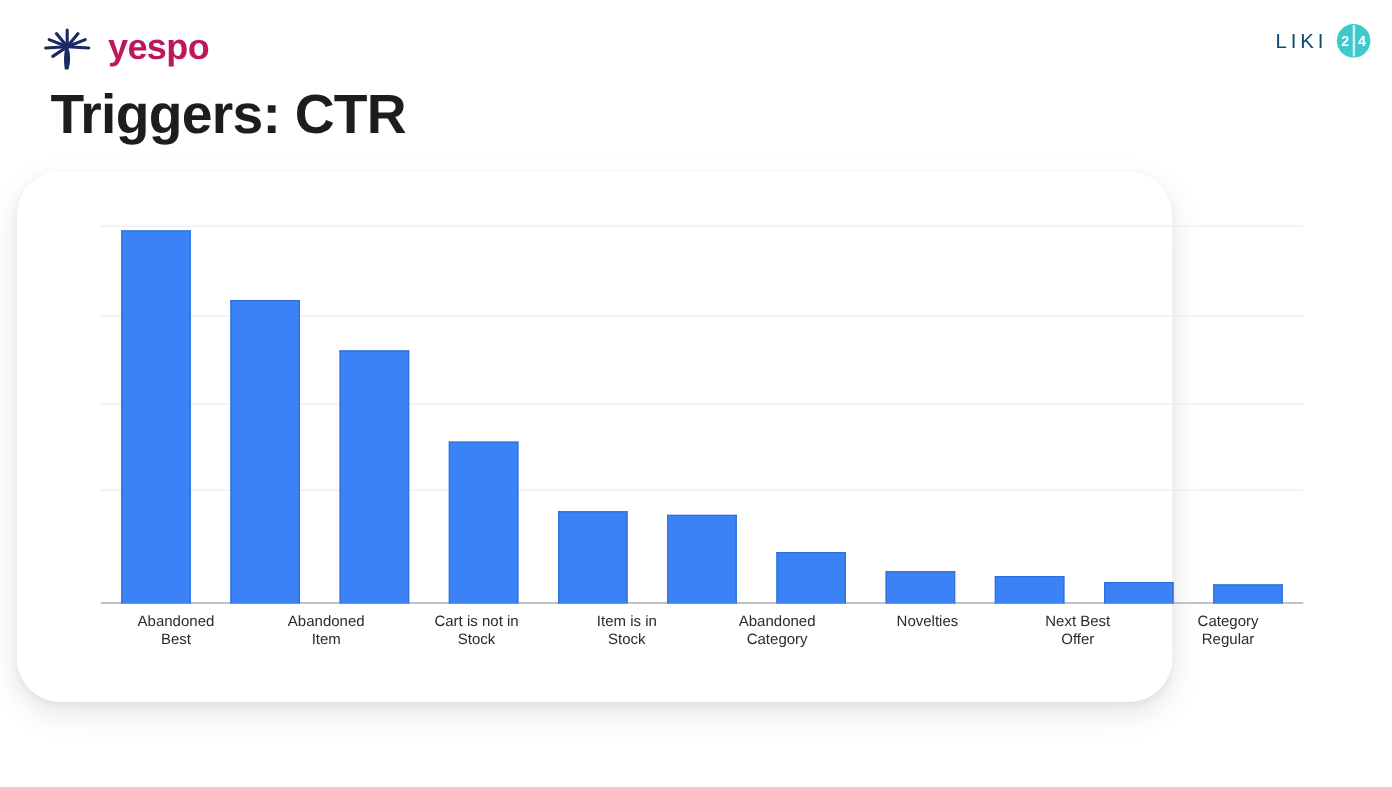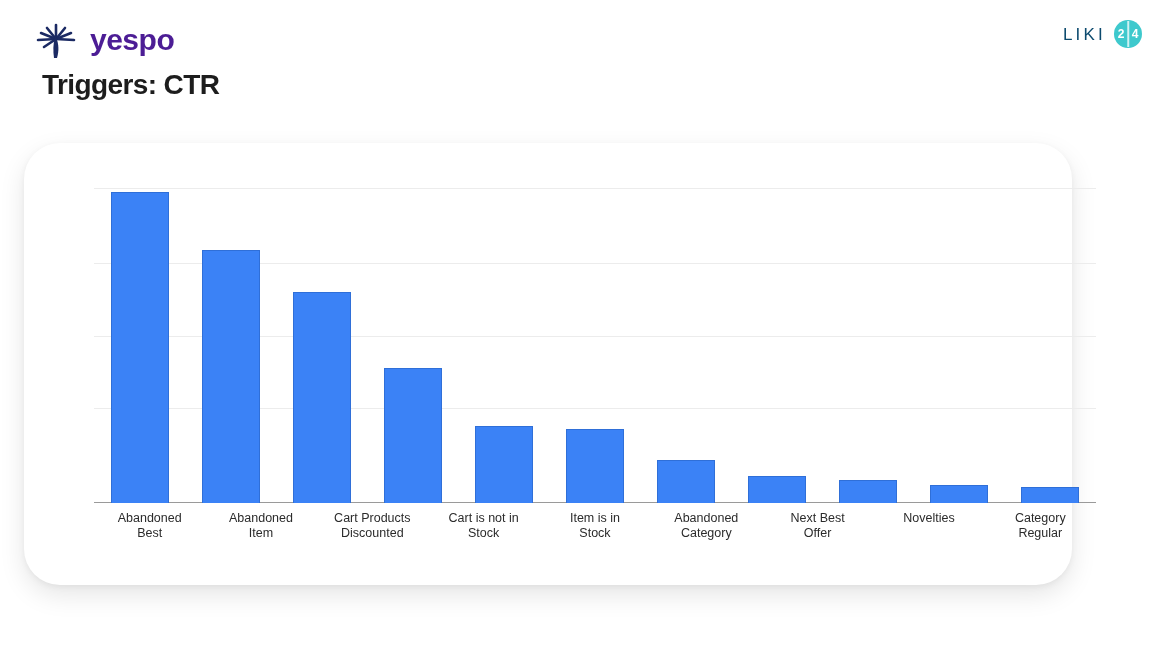--- a/index.html
+++ b/index.html
@@ -12,21 +12,21 @@
   }
   .slide { position:relative; width:1160px; height:656px; background:#ffffff; }
 
   
   .brand {
     position:absolute; left:34px; top:18px;
     display:flex; align-items:center; gap:12px;
   }
   .brand-mark { width:44px; height:44px; display:block; }
   .brand-name {
-    font-size:30px; font-weight:700; color:#4c1d95;
+    font-size:30px; font-weight:700; color:#be185d;
     letter-spacing:-0.5px; line-height:1;
   }
 
   .partner {
     position:absolute; right:18px; top:20px;
     display:flex; align-items:center; gap:8px;
   }
   .partner-text {
     font-size:17px; font-weight:400; color:#0c4a6e;
     letter-spacing:3.2px; line-height:1;
@@ -40,28 +40,28 @@
     font-size:12px; font-weight:600; color:#ffffff; line-height:1;
     width:50%; text-align:center;
   }
   .partner-badge .bdiv {
     position:absolute; left:50%; top:1px; bottom:1px; width:1.5px;
     background:rgba(255,255,255,0.75); transform:translateX(-50%);
   }
 
   .page-title {
     position:absolute; left:42px; top:70px;
-    font-size:28px; font-weight:800; color:#1d1d1d;
+    font-size:46px; font-weight:800; color:#1d1d1d;
     letter-spacing:-0.6px; line-height:1.1;
   }
 
   
   .card {
-    position:absolute; left:24px; top:143px;
-    width:1048px; height:442px;
+    position:absolute; left:14px; top:143px;
+    width:963px; height:442px;
     background:#ffffff; border-radius:36px;
     box-shadow:0 10px 26px rgba(0,0,0,0.10), 0 2px 6px rgba(0,0,0,0.05);
   }
 
   
   .chart {
     position:absolute; left:0; top:0; width:1132px; height:442px;
   }
   .plot {
     position:absolute; left:70px; top:45px;
@@ -184,43 +184,39 @@
       <div class="labels" id="labels">
           <div class="label-slot">
             <div>Abandoned</div>
             <div>Best</div>
           </div>
           <div class="label-slot">
             <div>Abandoned</div>
             <div>Item</div>
           </div>
           <div class="label-slot">
-            <div>Cart Products</div>
-            <div>Discounted</div>
-          </div>
-          <div class="label-slot">
             <div>Cart is not in</div>
             <div>Stock</div>
           </div>
           <div class="label-slot">
             <div>Item is in</div>
             <div>Stock</div>
           </div>
           <div class="label-slot">
             <div>Abandoned</div>
             <div>Category</div>
           </div>
           <div class="label-slot">
+            <div>Novelties</div>
+          </div>
+          <div class="label-slot">
             <div>Next Best</div>
             <div>Offer</div>
           </div>
           <div class="label-slot">
-            <div>Novelties</div>
-          </div>
-          <div class="label-slot">
             <div>Category</div>
             <div>Regular</div>
           </div>
         </div>
 
     </div>
   </div>
 
 </div>
 

